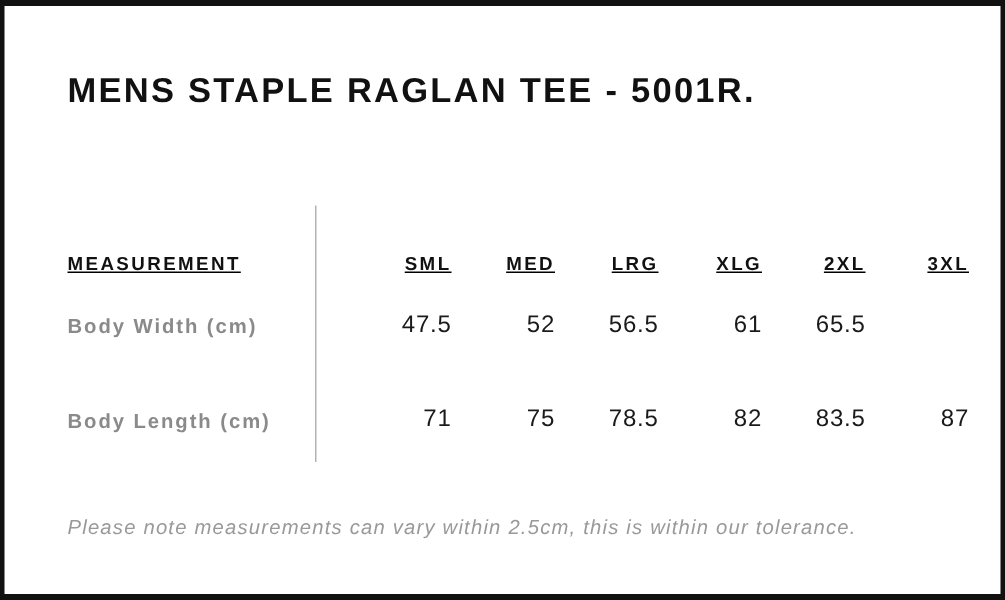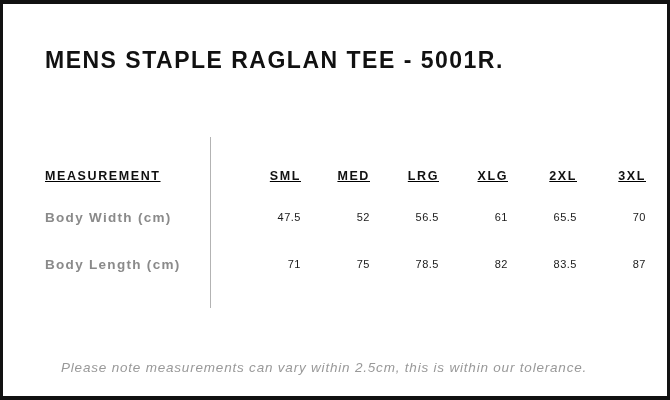--- a/index.html
+++ b/index.html
@@ -34,37 +34,37 @@
     position:absolute;left:207px;top:133px;
     width:1px;height:171px;background:var(--divider);
   }
   .trow{
     position:absolute;left:42px;height:24px;
     display:grid;grid-template-columns:187px repeat(6,69px);
     align-items:center;
   }
   .trow.head{top:160px;text-decoration:underline;}
   .trow.r1{top:201px;}
-  .trow.r2{top:248px;}
+  .trow.r2{top:264px;}
   .labelcell{text-align:left;white-space:nowrap;}
   .vcell{text-align:right;white-space:nowrap;}
   .th{
     font-size:12.5px;font-weight:bold;letter-spacing:1.6px;
     color:var(--heading-text);
   }
   .rowlabel{
     font-size:13.5px;font-weight:700;letter-spacing:1.3px;
     color:var(--label-text);
   }
   .val{
-    font-size:11px;font-weight:400;letter-spacing:0.5px;
+    font-size:16px;font-weight:400;letter-spacing:0.5px;
     color:var(--value-text);
   }
   .note{
-    position:absolute;left:42px;top:340px;margin:16px;
+    position:absolute;left:42px;top:340px;margin:0;
     font-size:13.5px;font-style:italic;letter-spacing:0.8px;
     color:var(--note-text);white-space:nowrap;
   }
 </style>
 </head>
 <body>
 
 <div class="sheet">
 
   <h1 class="title">MENS STAPLE RAGLAN TEE - 5001R.</h1>
@@ -81,21 +81,20 @@
     <div class="vcell th">3XL</div>
   </div>
 
   <div class="trow r1">
     <div class="labelcell rowlabel">Body Width (cm)</div>
     <div class="vcell val">47.5</div>
     <div class="vcell val">52</div>
     <div class="vcell val">56.5</div>
     <div class="vcell val">61</div>
     <div class="vcell val">65.5</div>
-    <div class="vcell val">70</div>
   </div>
 
   <div class="trow r2">
     <div class="labelcell rowlabel">Body Length (cm)</div>
     <div class="vcell val">71</div>
     <div class="vcell val">75</div>
     <div class="vcell val">78.5</div>
     <div class="vcell val">82</div>
     <div class="vcell val">83.5</div>
     <div class="vcell val">87</div>

